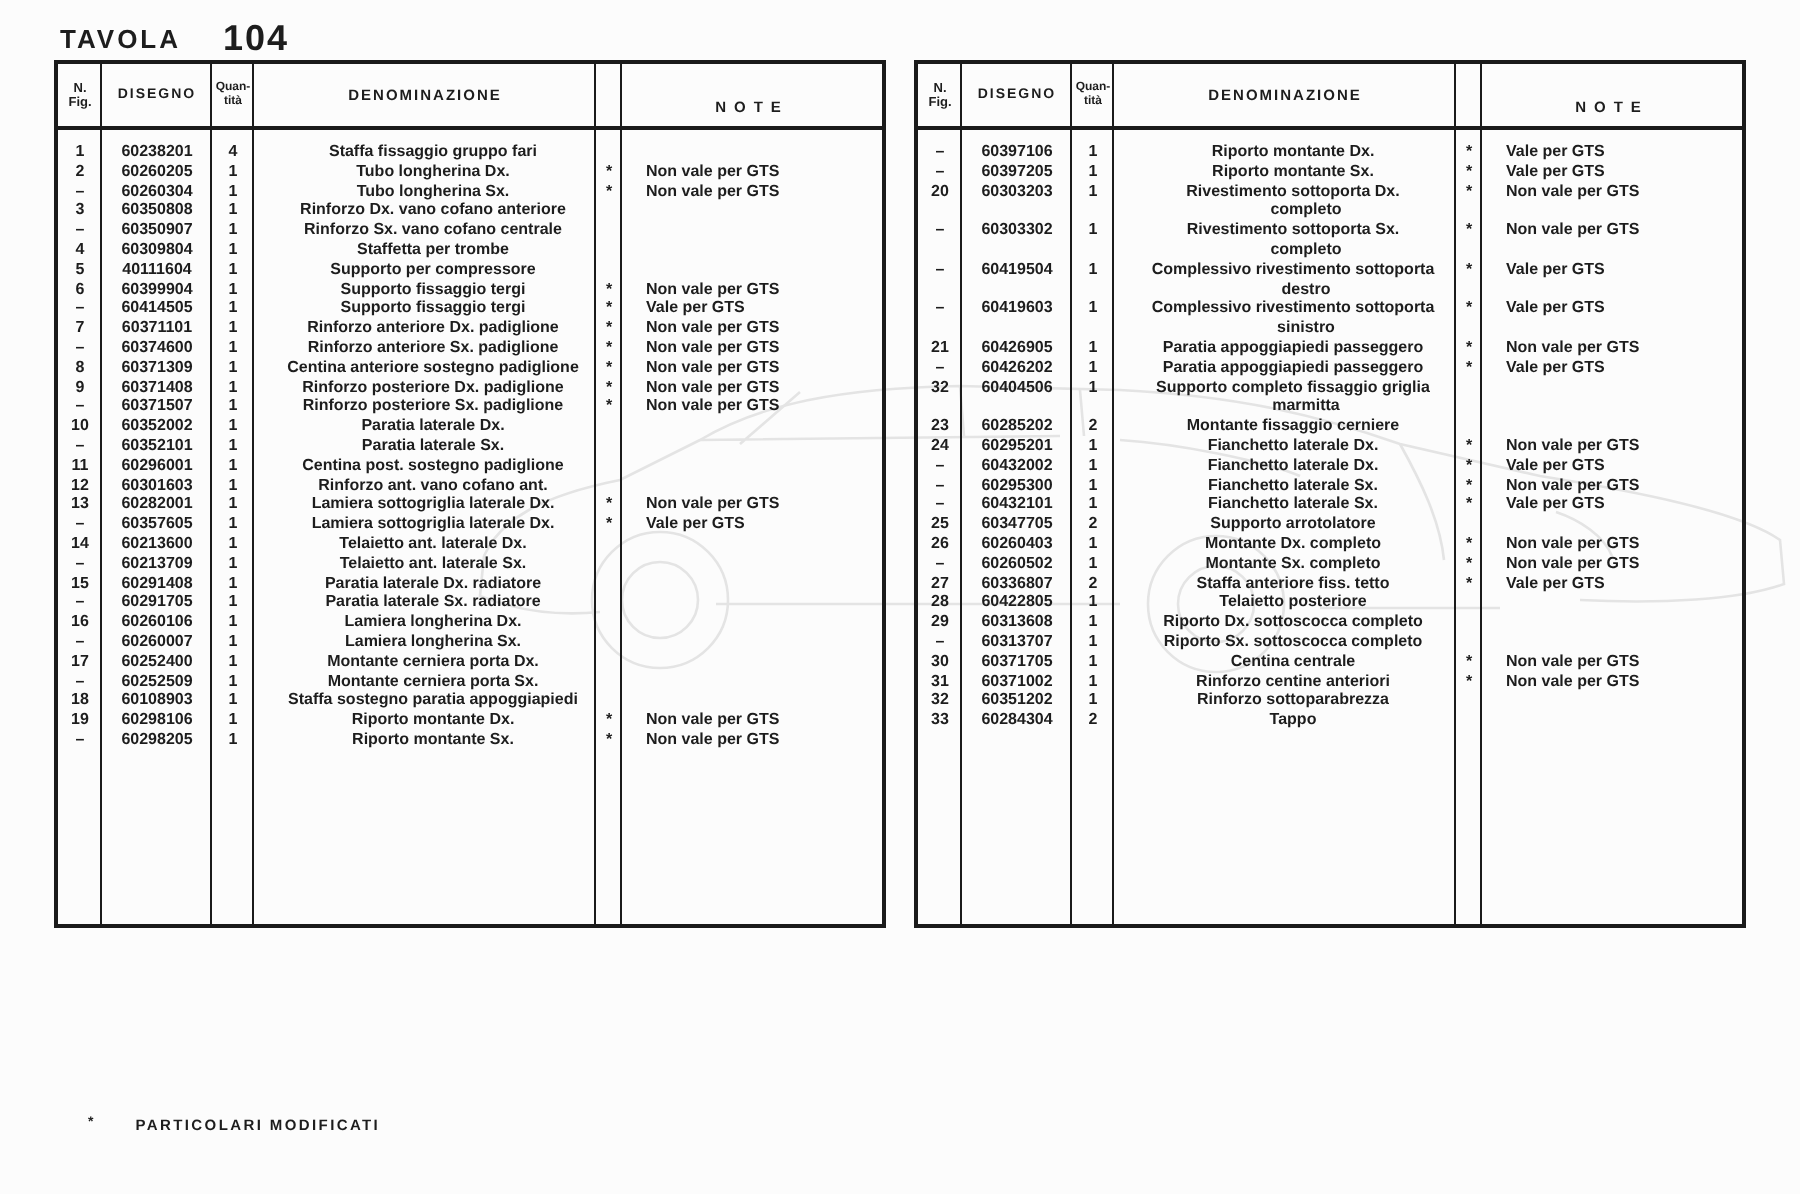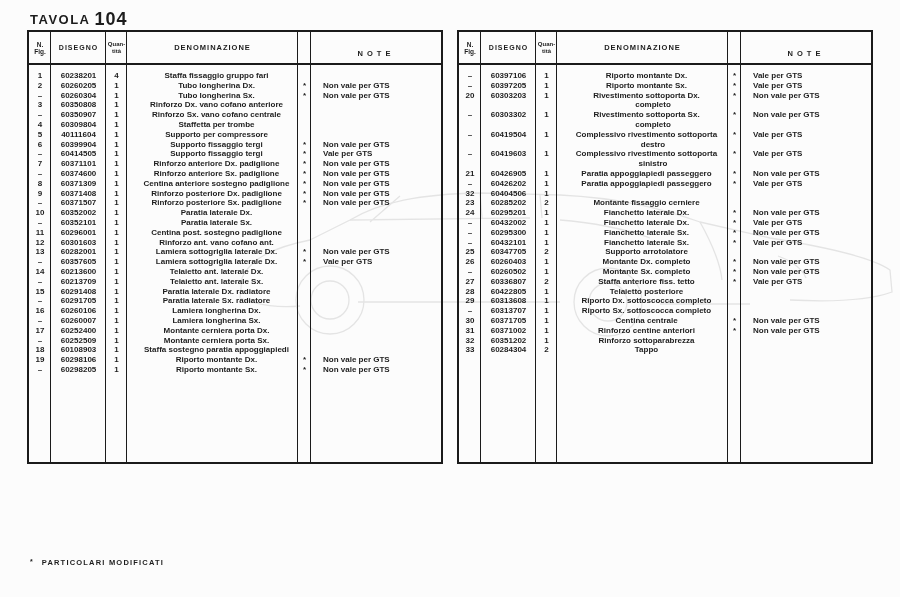--- a/index.html
+++ b/index.html
@@ -8,21 +8,21 @@
     background:#fcfcfc;
     font-family:"Liberation Sans", sans-serif;
     color:#1d1d1d;
     -webkit-font-smoothing:antialiased;
   }
   .page-title{
     position:absolute;left:30px;top:9px;
     display:flex;align-items:center;z-index:2;
   }
   .page-title .t-label{font-size:13px;font-weight:bold;letter-spacing:1.5px;}
-  .page-title .t-number{font-size:18px;font-weight:bold;margin-left:4px;letter-spacing:1px;}
+  .page-title .t-number{font-size:18px;font-weight:bold;margin-left:21px;letter-spacing:1px;}
 
   .watermark{position:absolute;left:230px;top:160px;z-index:0;pointer-events:none;}
 
   .tbl{
     position:absolute;top:30px;width:416px;height:434px;
     border:2px solid #1b1b1b;box-sizing:border-box;z-index:1;
     background:transparent;
   }
   .tbl-left{left:27px;}
   .tbl-right{left:457px;}
@@ -46,23 +46,23 @@
   .thead .c-qty{font-size:6px;line-height:6.5px;}
   .thead .c-den{font-size:7.5px;letter-spacing:1px;text-align:center;padding-left:0;}
   .thead .c-note{font-size:7.5px;letter-spacing:4px;text-align:center;padding-left:0;margin-top:11px;}
 
   .tbody{padding-top:6px;font-weight:bold;}
   .row{display:flex;font-size:8px;line-height:9.8px;align-items:flex-start;}
   .den2{padding-left:13px;}
   .c-star{font-size:8px;}
 
   .page-footer{
-    position:absolute;left:30px;top:558px;z-index:2;
+    position:absolute;left:44px;top:558px;z-index:2;
     font-size:7.5px;font-weight:bold;letter-spacing:1.2px;
-    display:flex;align-items:flex-start;
+    display:flex;align-items:flex-start;gap:12px;
   }
   .page-footer .f-sym{font-size:7px;margin-right:9px;letter-spacing:0;}
 </style>
 </head>
 <body>
 
 <svg class="watermark" width="670" height="190" viewBox="0 0 670 190" fill="none">
   <g stroke="#e4e4e4" stroke-width="1.3" fill="none">
     <path d="M12 118 C 20 100, 40 88, 80 80 L 120 60 C 150 42, 190 34, 250 33 L 330 35 C 390 38, 430 48, 470 62 L 540 78 C 590 86, 640 96, 660 110 L 662 132 C 640 140, 600 142, 560 140"></path>
     <path d="M12 118 L 10 138 C 30 146, 50 148, 70 146"></path>
@@ -520,20 +520,24 @@
         <div class="cell c-den">
           <div>Paratia appoggiapiedi passeggero</div>
         </div>
         <div class="cell c-star">*</div>
         <div class="cell c-note">Vale per GTS</div>
       </div>
       <div class="row">
         <div class="cell c-fig">32</div>
         <div class="cell c-dis">60404506</div>
         <div class="cell c-qty">1</div>
+        <div class="cell c-den">
+          <div>Supporto completo fissaggio griglia</div>
+          <div class="den2">marmitta</div>
+        </div>
         <div class="cell c-star"></div>
         <div class="cell c-note"></div>
       </div>
       <div class="row">
         <div class="cell c-fig">23</div>
         <div class="cell c-dis">60285202</div>
         <div class="cell c-qty">2</div>
         <div class="cell c-den">
           <div>Montante fissaggio cerniere</div>
         </div>

